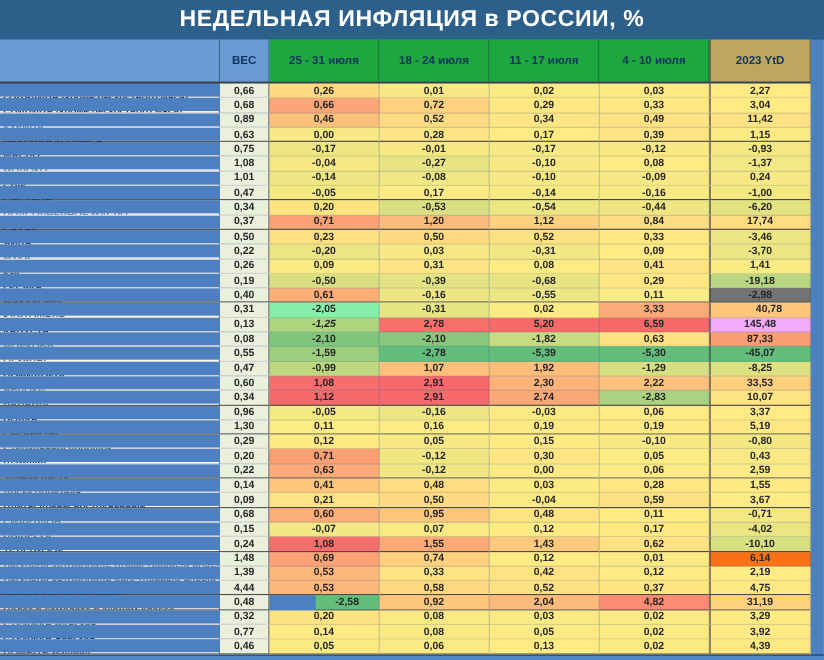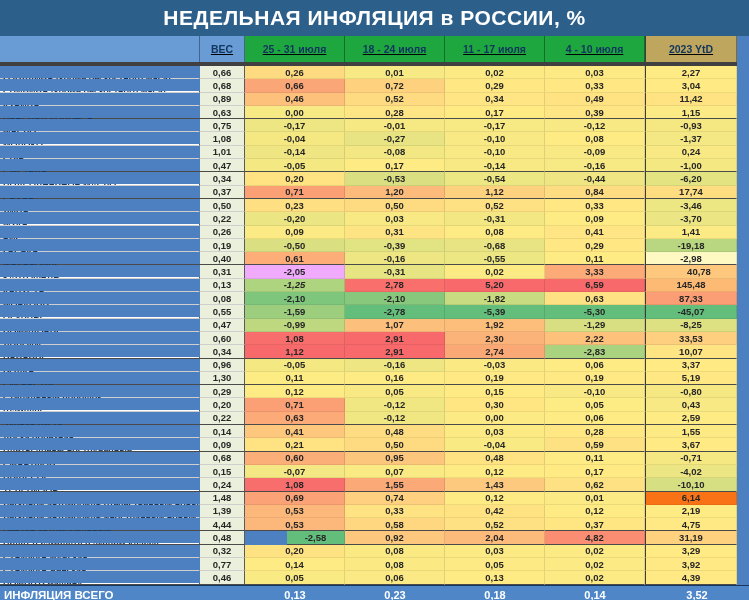--- a/index.html
+++ b/index.html
@@ -3,21 +3,21 @@
 <meta charset="utf-8">
 <style>
   * { margin:0; padding:0; box-sizing:border-box; }
   html,body { width:749px; height:600px; }
   body { font-family:"Liberation Sans", sans-serif; overflow:hidden; }
   .page { position:relative; width:749px; height:600px; background:#4C80C0; overflow:hidden; }
   .title-bar { height:36px; background:#2C5F8A; display:flex; align-items:center; justify-content:center; }
   .title-bar span { color:#FFFFFF; font-size:21px; font-weight:700; letter-spacing:0.5px; }
   .tbl { position:absolute; top:36px; left:0; width:737px; }
   .hrow, .drow { display:grid; grid-template-columns:200px 45px 100px 100px 100px 100px 92px; }
-  .hrow { height:30px; border-bottom:4px solid #404040;text-decoration:underline; }
+  .hrow { height:40px; border-bottom:2px solid #404040; }
   .hcell { display:flex; align-items:center; justify-content:center; font-weight:700; font-size:10.5px; color:#10355E; border-right:1px solid rgba(0,0,0,0.35); }
   .drow { height:13.31px; }
   .cell { display:flex; align-items:center; justify-content:center; font-weight:700; font-size:9.5px; color:#262626; border-right:1px solid rgba(0,0,0,0.10); border-bottom:1px solid rgba(0,0,0,0.07); }
   .label-cell { justify-content:flex-start; padding-left:3px; background:#FFFFFF; color:#17375D; font-size:9px; border-bottom:1px solid #CFCFCF; border-right:1px solid #5a5a5a; white-space:nowrap; overflow:hidden;margin-top:12px; }
   .wes-cell { background:#EAF0DC; border-bottom:1px solid #CFCFCF; border-right:1px solid #5a5a5a; }
   .ytd-cell { border-left:1.5px solid #3d3d3d; }
   .group-end .cell { border-bottom:1px solid #4a4a4a; }
   .frow { display:grid; grid-template-columns:200px 45px 100px 100px 100px 100px 104px; height:21px; border-top:1px solid #17375E; border-bottom:2px solid #1F4E79; }
   .fcell { display:flex; align-items:center; justify-content:center; font-weight:700; font-size:11px; color:#FFFFFF; }
   .fcell.flabel { justify-content:flex-start; padding-left:4px; font-size:11.5px; }
@@ -165,39 +165,39 @@
         <div class="cell" style="background: rgb(255, 231, 131);">0,29</div>
         <div class="cell ytd-cell" style="background: rgb(184, 215, 128);">-19,18</div>
       </div>
       <div class="drow group-end">
         <div class="cell label-cell">МАКАРОНЫ</div>
         <div class="cell wes-cell">0,40</div>
         <div class="cell" style="background: rgb(252, 173, 120);">0,61</div>
         <div class="cell" style="background: rgb(238, 230, 131);">-0,16</div>
         <div class="cell" style="background: rgb(236, 230, 131);">-0,55</div>
         <div class="cell" style="background: rgb(255, 235, 132);">0,11</div>
-        <div class="cell ytd-cell" style="background: #fef9c3;">-2,98</div>
+        <div class="cell ytd-cell" style="background: #737373;">-2,98</div>
       </div>
       <div class="drow">
         <div class="cell label-cell">КАРТОФЕЛЬ</div>
         <div class="cell wes-cell">0,31</div>
-        <div class="cell" style="background: #f0abfc;">-2,05</div>
+        <div class="cell" style="background: #86efac;">-2,05</div>
         <div class="cell" style="background: rgb(230, 228, 131);">-0,31</div>
         <div class="cell" style="background: rgb(252, 234, 132);">0,02</div>
         <div class="cell" style="background: rgb(252, 170, 120);">3,33</div>
         <div class="cell ytd-cell" style="background: rgb(253, 200, 125); padding-left: 16px;">40,78</div>
       </div>
       <div class="drow">
         <div class="cell label-cell">КАПУСТА</div>
         <div class="cell wes-cell">0,13</div>
         <div class="cell" style="background: rgb(175, 212, 127); font-style: italic;">-1,25</div>
         <div class="cell" style="background: rgb(248, 111, 108);">2,78</div>
         <div class="cell" style="background: rgb(248, 105, 107);">5,20</div>
         <div class="cell" style="background: rgb(248, 105, 107);">6,59</div>
-        <div class="cell ytd-cell" style="background: #fdba74; text-align: center;">145,48</div>
+        <div class="cell ytd-cell" style="background: #f0abfc; text-align: center;">145,48</div>
       </div>
       <div class="drow">
         <div class="cell label-cell">МОРКОВЬ</div>
         <div class="cell wes-cell">0,08</div>
         <div class="cell" style="background: rgb(127, 198, 125);">-2,10</div>
         <div class="cell" style="background: rgb(135, 200, 125);">-2,10</div>
         <div class="cell" style="background: rgb(200, 219, 129);">-1,82</div>
         <div class="cell" style="background: rgb(254, 225, 130);">0,63</div>
         <div class="cell ytd-cell" style="background: rgb(251, 158, 117);">87,33</div>
       </div>

